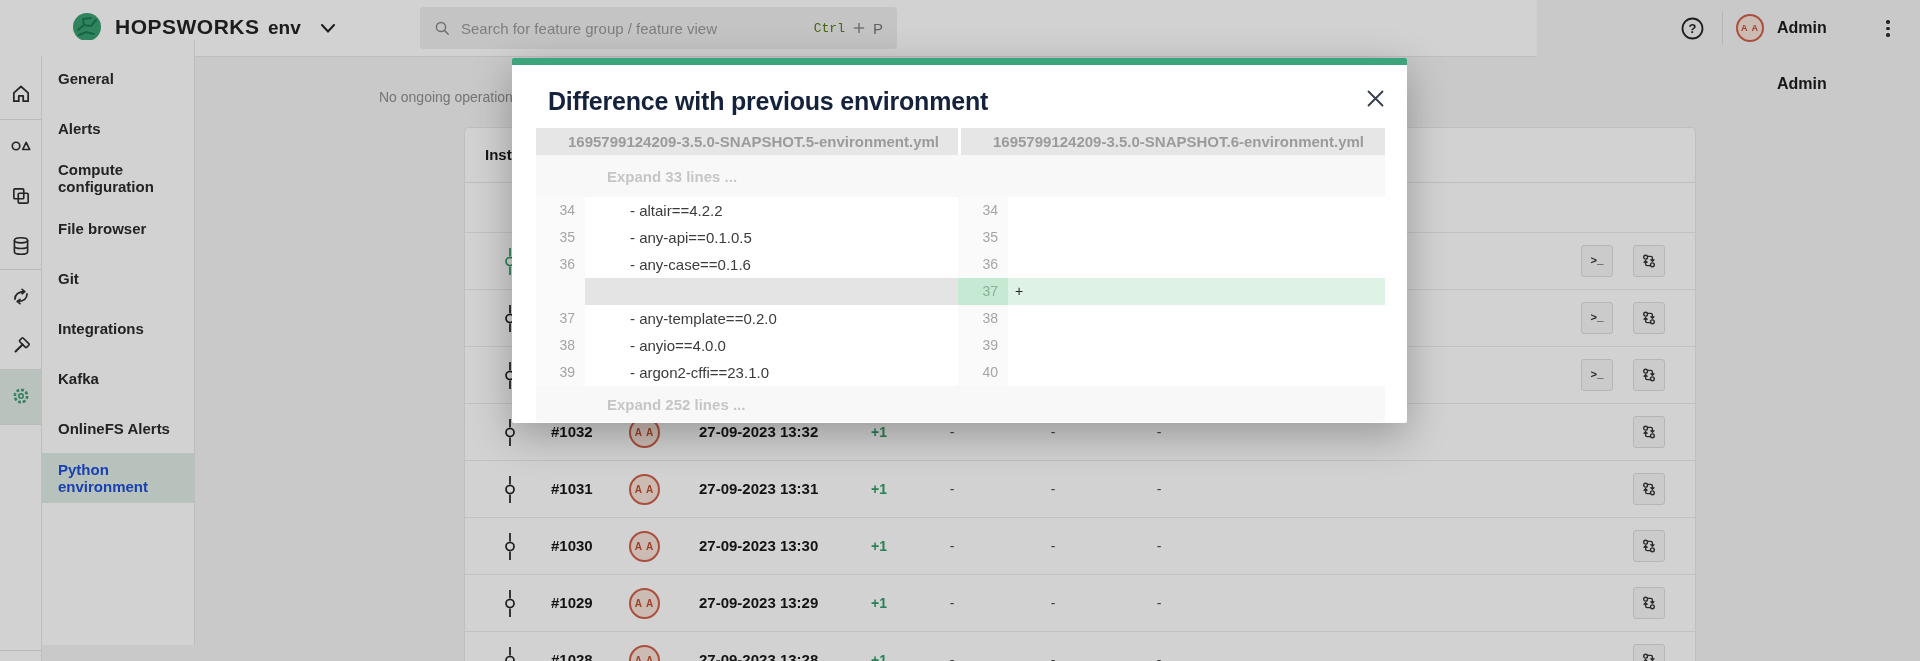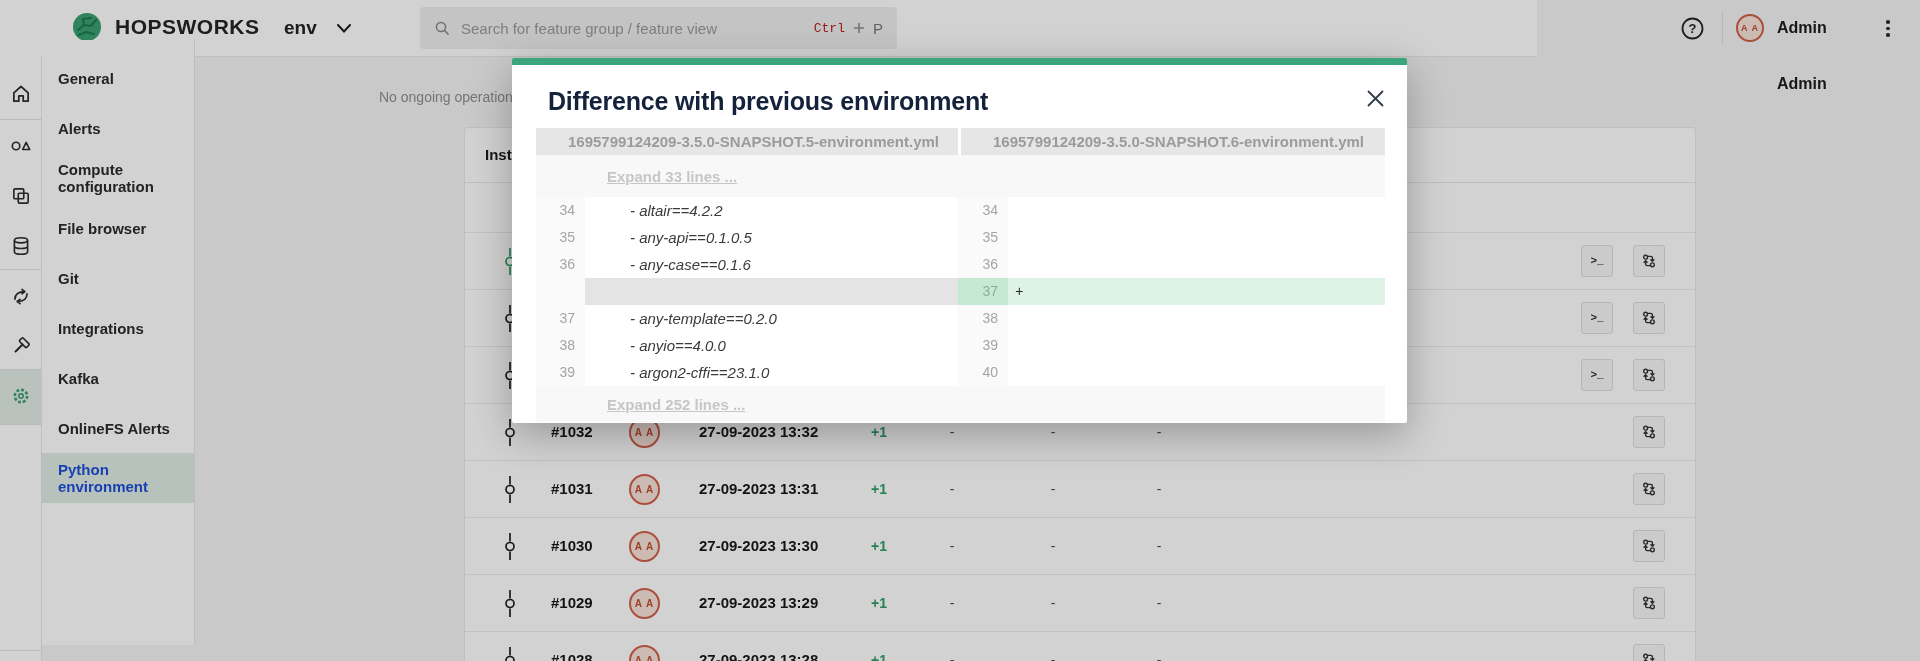--- a/index.html
+++ b/index.html
@@ -3,29 +3,29 @@
 <meta charset="utf-8">
 <style>
   html,body{margin:0;padding:0;width:1920px;height:661px;overflow:hidden;background:#f4f4f4;
     font-family:"Liberation Sans",sans-serif;-webkit-font-smoothing:antialiased;}
   #stage{position:relative;width:1920px;height:661px;overflow:hidden;}
 
   
   .topbar{position:absolute;left:0;top:0;width:1537px;height:56px;background:#ffffff;border-bottom:1px solid #e7e7e7;z-index:2;}
   .logo{position:absolute;left:70px;top:10px;display:flex;align-items:center;gap:11px;}
   .brand{font-size:21px;font-weight:800;letter-spacing:.5px;color:#242424;}
-  .projsel{position:absolute;left:284px;top:0;height:56px;display:flex;align-items:center;gap:20px;cursor:pointer;}
+  .projsel{position:absolute;left:268px;top:0;height:56px;display:flex;align-items:center;gap:20px;cursor:pointer;}
   .projsel .pname{font-size:19px;font-weight:700;color:#222;}
   .search{position:absolute;left:420px;top:7px;width:477px;height:42px;background:#efefef;border-radius:4px;
     display:flex;align-items:center;padding:0 14px;box-sizing:border-box;gap:9px;}
   .search input{flex:1;border:0;background:transparent;outline:none;font-size:15px;color:#444;
     font-family:"Liberation Sans",sans-serif;}
   .search input::placeholder{color:#9a9a9a;}
   .kbd-hint{display:flex;align-items:center;gap:7px;color:#6e6e6e;}
-  .kbd-hint .ctrl{font-family:"Liberation Mono",monospace;font-size:13px;color:#b91c1c;}
+  .kbd-hint .ctrl{font-family:"Liberation Mono",monospace;font-size:13px;color:#4d7c0f;}
   .kbd-hint .pkey{font-size:15px;color:#777;}
   .help{position:absolute;left:1681px;top:17px;width:23px;height:23px;cursor:pointer;}
   .hdr-divider{position:absolute;left:1722px;top:11px;width:1px;height:34px;background:#dedede;}
   .avatar{width:28px;height:28px;border-radius:50%;border:2px solid #d0604a;background:#f8e3da;color:#bf4e33;
     font-size:9px;font-weight:800;letter-spacing:1px;display:flex;align-items:center;justify-content:center;box-sizing:border-box;}
   .hdr-avatar{position:absolute;left:1736px;top:14px;}
   .hdr-user{position:absolute;left:1777px;top:0;height:56px;line-height:56px;font-size:16px;font-weight:700;color:#1c1c1c;}
   .kebab{position:absolute;left:1886px;top:20px;display:flex;flex-direction:column;gap:3px;cursor:pointer;}
   .kebab i{width:3.5px;height:3.5px;border-radius:50%;background:#2b2b2b;}
 
@@ -65,26 +65,26 @@
     border-top:7px solid #3ca57d;box-sizing:border-box;box-shadow:0 12px 42px rgba(0,0,0,0.28);border-radius:2px;}
   .m-title{position:absolute;left:36px;top:22px;font-size:25px;font-weight:800;color:#15223b;letter-spacing:-0.2px;}
   .m-close{position:absolute;right:18px;top:20px;width:17px;height:17px;padding:5px;cursor:pointer;color:#333c4a;}
   .diff{position:absolute;left:24px;top:63px;width:849px;}
   .file-bars{display:flex;gap:3px;}
   .file-bar{height:27px;line-height:27px;background:#e6e6e6;color:#9b9b9b;font-size:15px;font-weight:600;
     padding-left:32px;box-sizing:border-box;overflow:hidden;white-space:nowrap;}
   .fb-l{width:422px;}.fb-r{width:424px;}
   .expand-row{background:#f8f8f8;display:flex;align-items:center;}
   .ex-top{height:42px;}.ex-bot{height:36px;}
-  .expand-row a{margin-left:71px;font-size:15px;font-weight:600;color:#c6c6c6;text-decoration:underline;cursor:pointer;}
+  .expand-row a{margin-left:71px;font-size:15px;font-weight:600;color:#c6c6c6;cursor:pointer;}
   .diff-line{display:flex;height:27px;}
   .gl,.gr{background:#fafafa;text-align:right;padding-right:10px;box-sizing:border-box;color:#a5a5a5;font-size:14px;line-height:27px;}
   .gl{width:49px;}.gr{width:50px;}
   .cl,.cr{background:#fff;padding-left:45px;box-sizing:border-box;font-size:15px;color:#3b3b3b;line-height:27px;
-    white-space:pre;position:relative;overflow:hidden;font-style:italic;}
+    white-space:pre;position:relative;overflow:hidden;}
   .cl{width:373px;}.cr{width:377px;}
   .diff-line.added .gr{background:#c6e9d4;color:#86b197;}
   .diff-line.added .cr{background:#def3e6;color:#2f2f2f;}
   .diff-line.added .cl{background:#e4e4e4;}
   .diff-line.added .gl{background:#fafafa;}
   .marker{position:absolute;left:7px;top:0;line-height:27px;font-size:14px;color:#262626;}
   svg{display:block;}
 </style>
 </head>
 <body>

